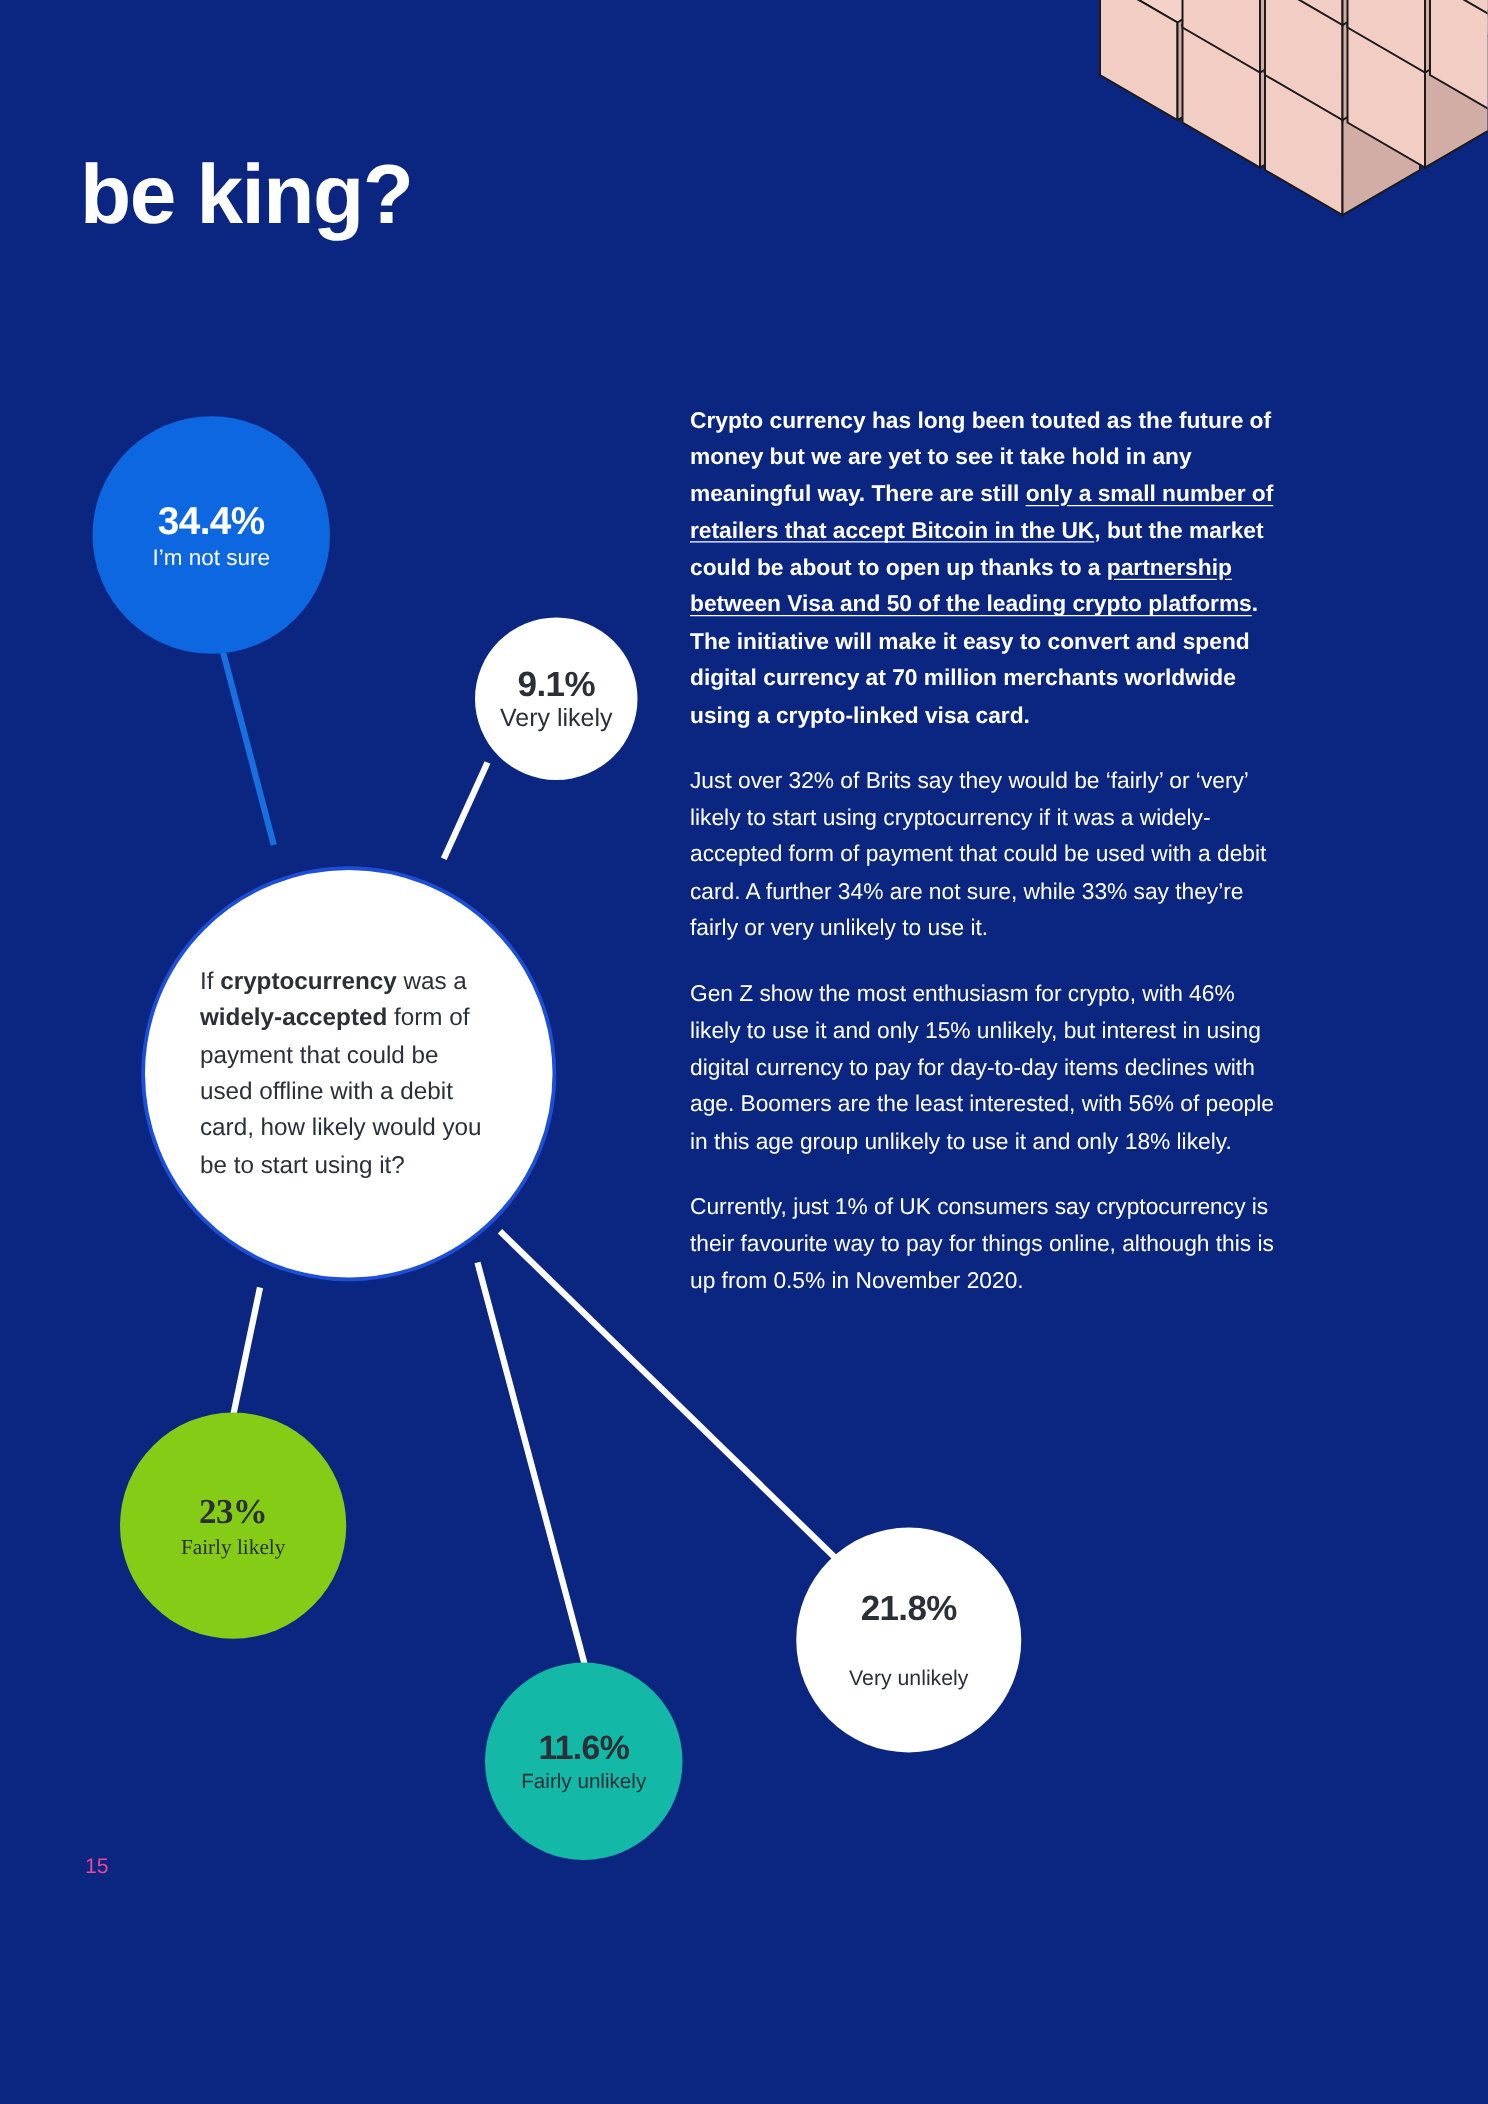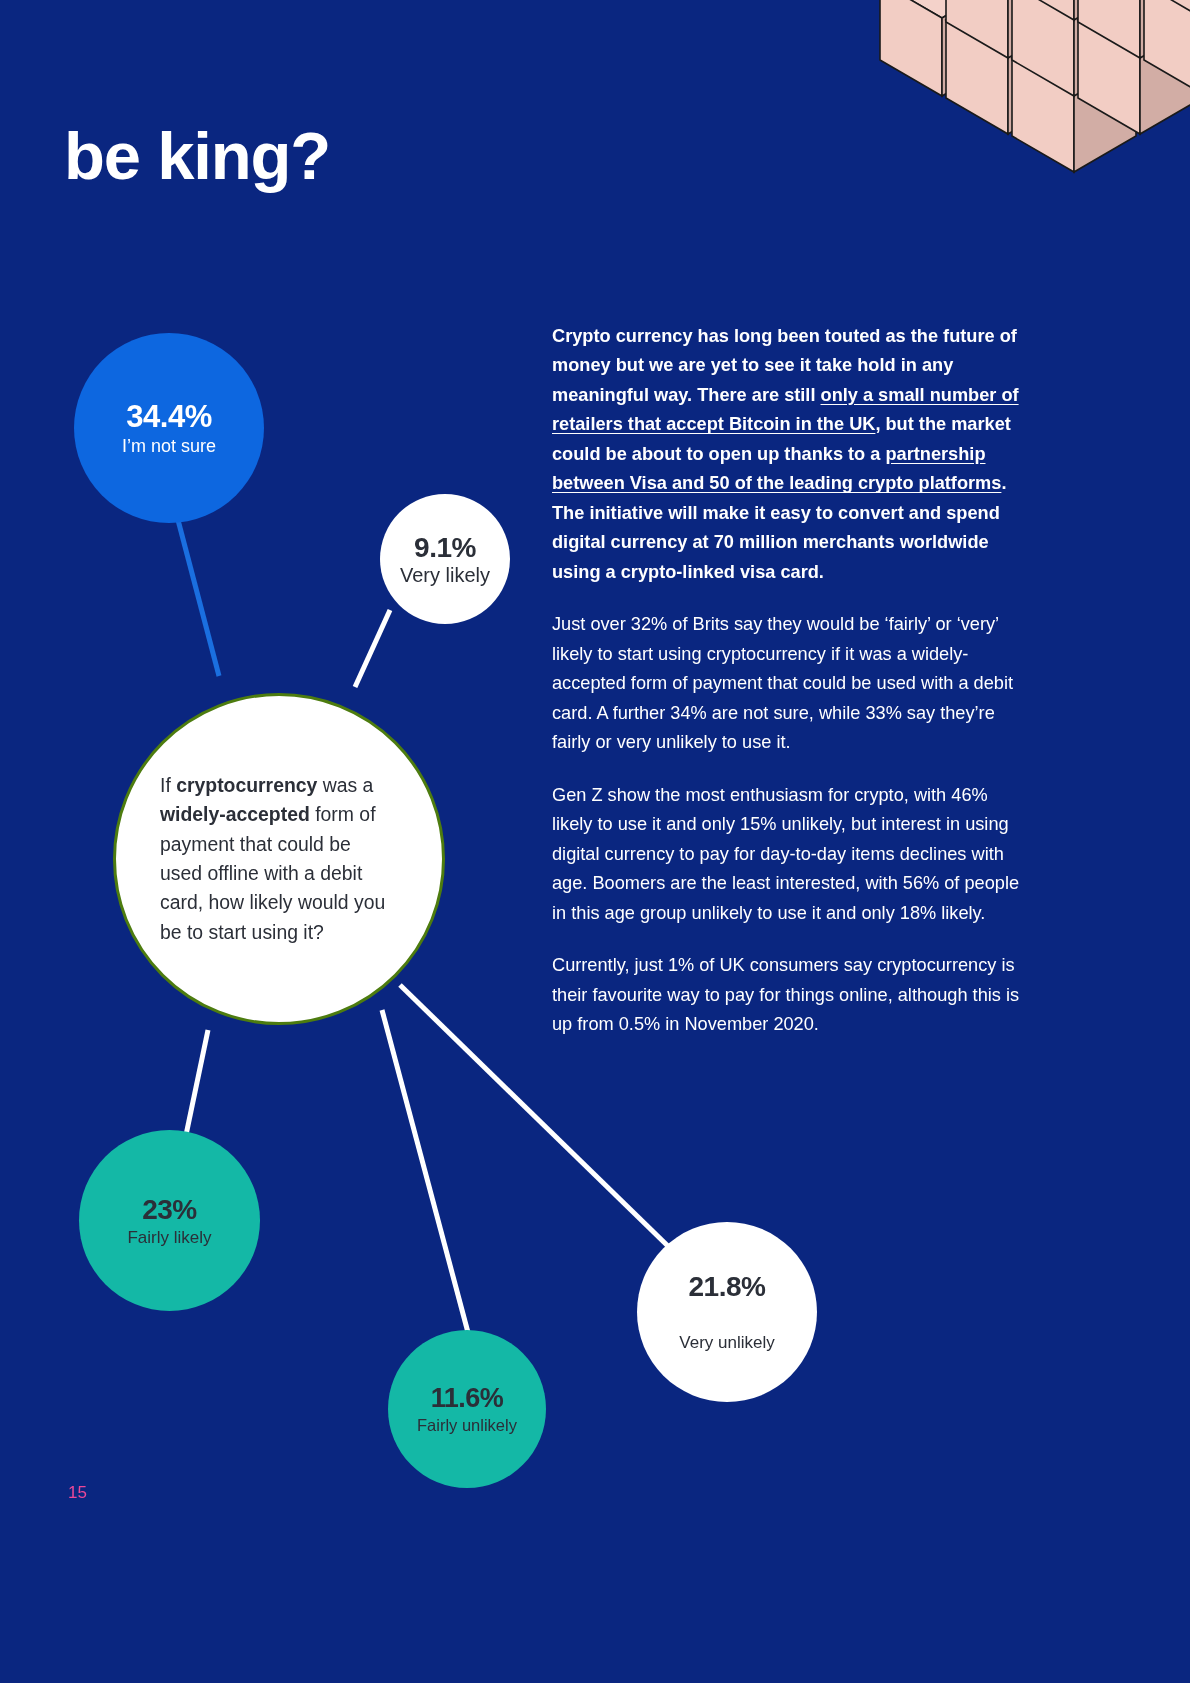--- a/index.html
+++ b/index.html
@@ -76,21 +76,21 @@
   }
   .bubble .lab {
     font-weight:normal;
   }
 
   
   #bubble-center {
     left:113px; top:693px;
     width:332px; height:332px;
     background:#ffffff;
-    border:3px solid #4d7c0f;
+    border:3px solid #1d4ed8;
     color:#2b2f38;
     padding:0 44px;
   }
   #bubble-center .q {
     font-size:19.4px;
     line-height:1.52;
     text-align:left;
   }
   #bubble-center .q b { font-weight:bold; }
 
@@ -110,24 +110,25 @@
     left:380px; top:494px;
     width:130px; height:130px;
     background:#ffffff;
     color:#2b2f38;
   }
   #bubble-verylikely .pct { font-size:28px; }
   #bubble-verylikely .lab { font-size:20px; margin-top:0; }
 
   
   #bubble-fairlylikely {
-    left:79px; top:1130px;
+    left:96px; top:1130px;
     width:181px; height:181px;
-    background:#14b8a6;
-    color:#2b2f38;
+    background:#84cc16;
+    color:#2b2f38;
+    font-family:Liberation Serif, serif;
   }
   #bubble-fairlylikely .pct { font-size:28px; }
   #bubble-fairlylikely .lab { font-size:17px; margin-top:2px; }
 
   
   #bubble-fairlyunlikely {
     left:388px; top:1330px;
     width:158px; height:158px;
     background:#14b8a6;
     color:#2b2f38;

